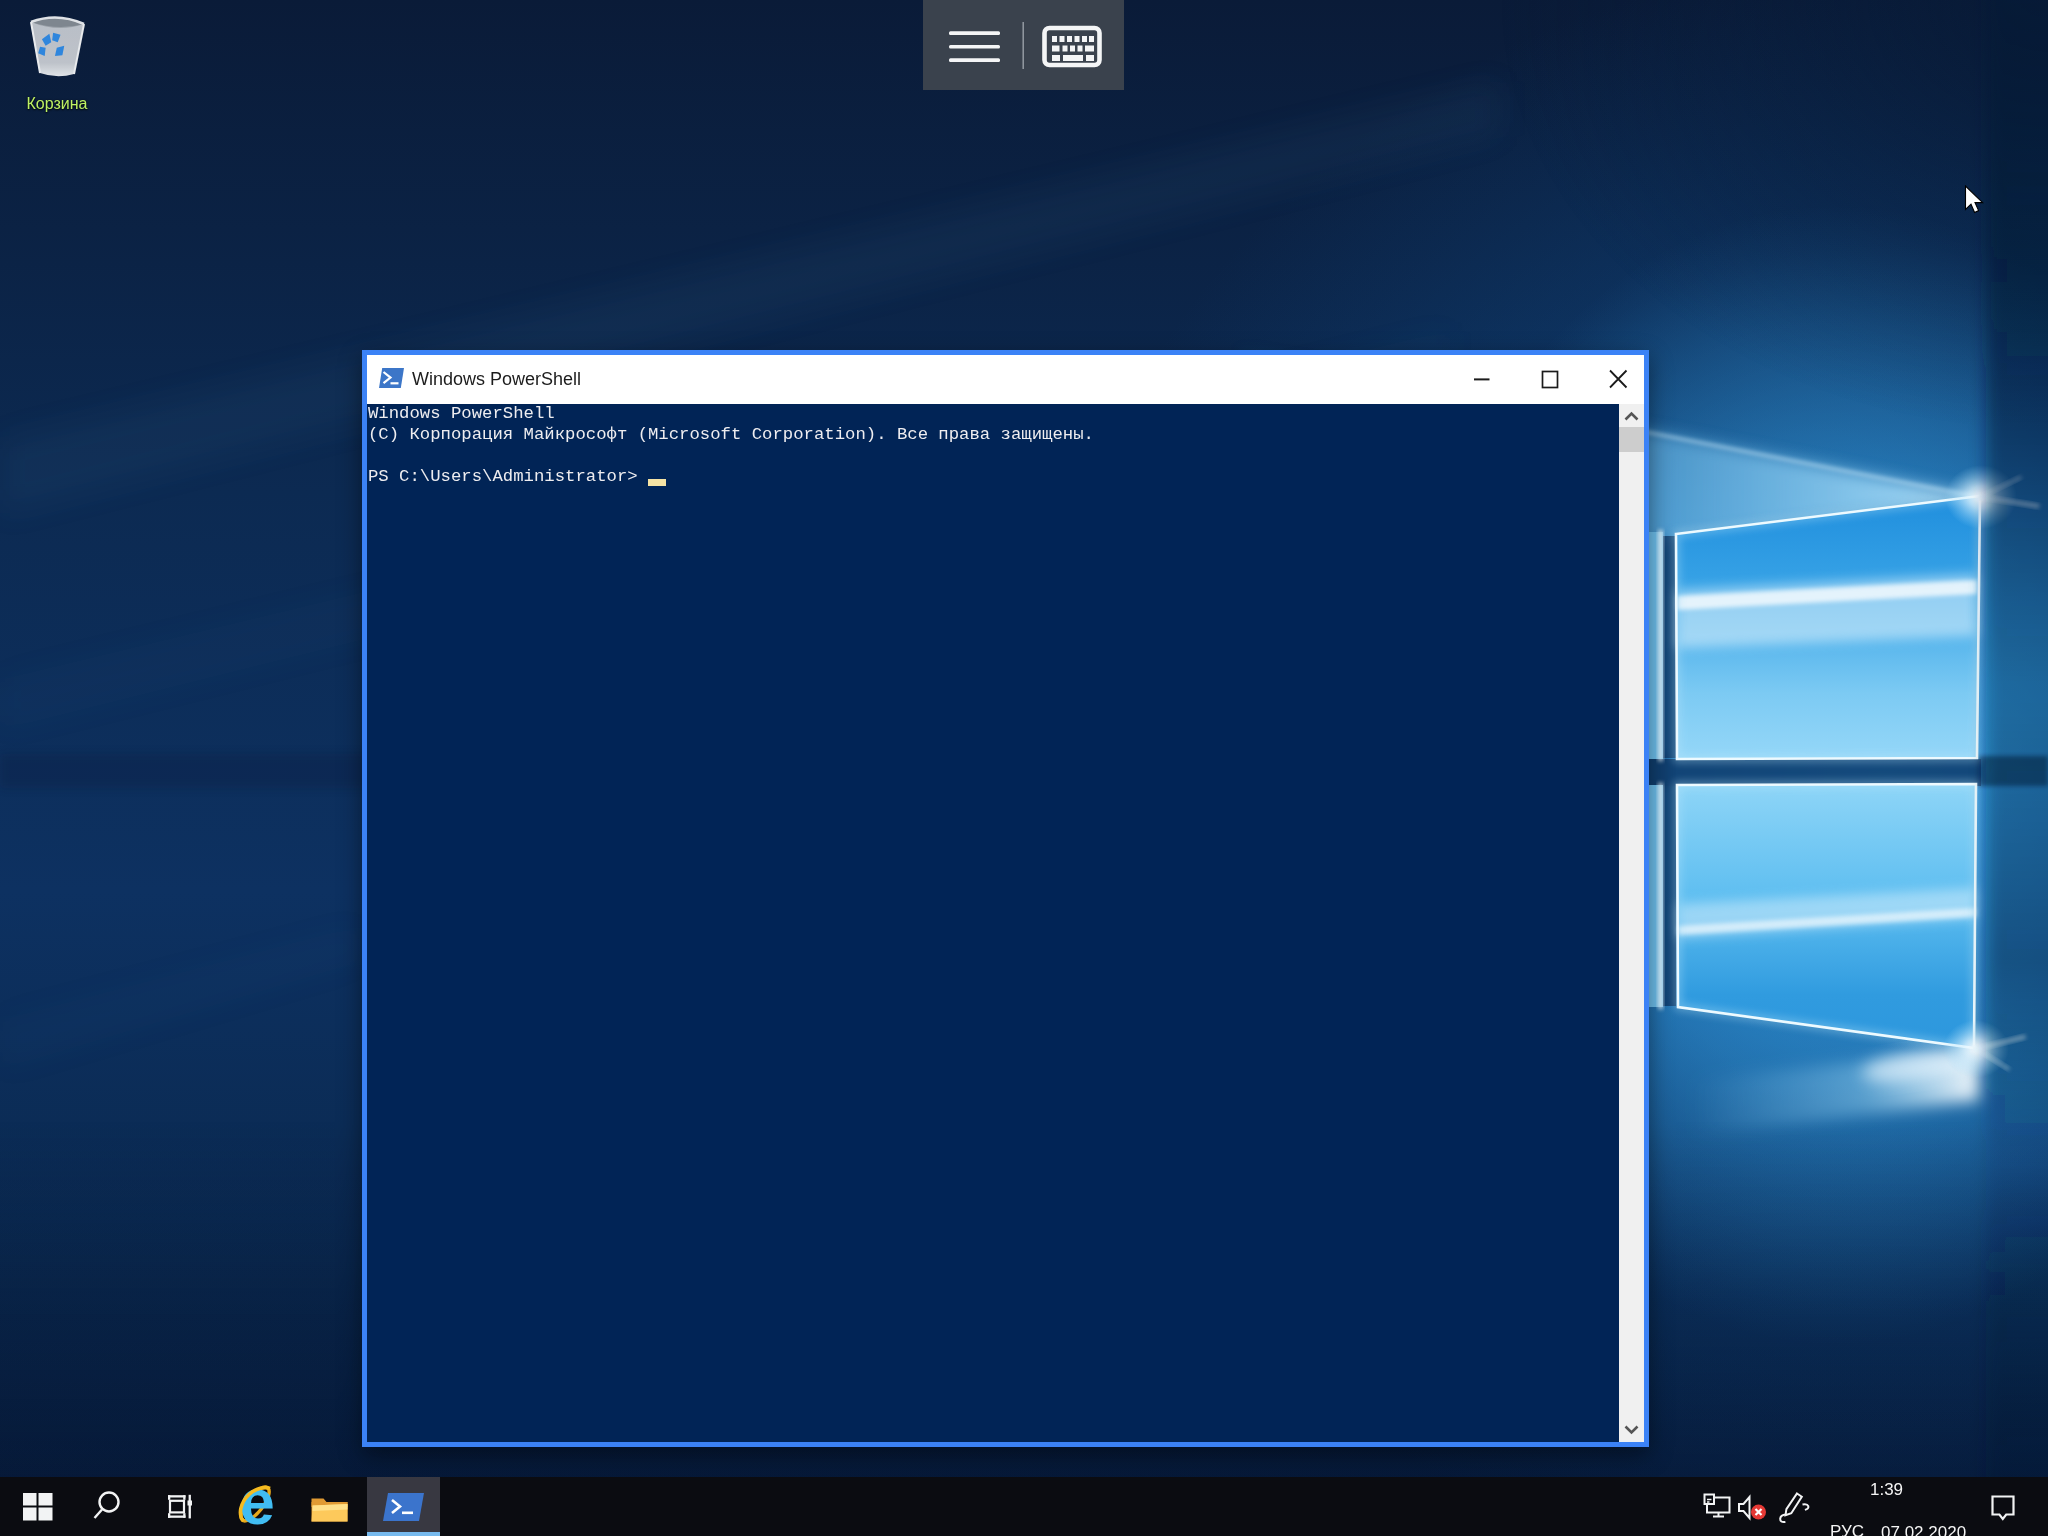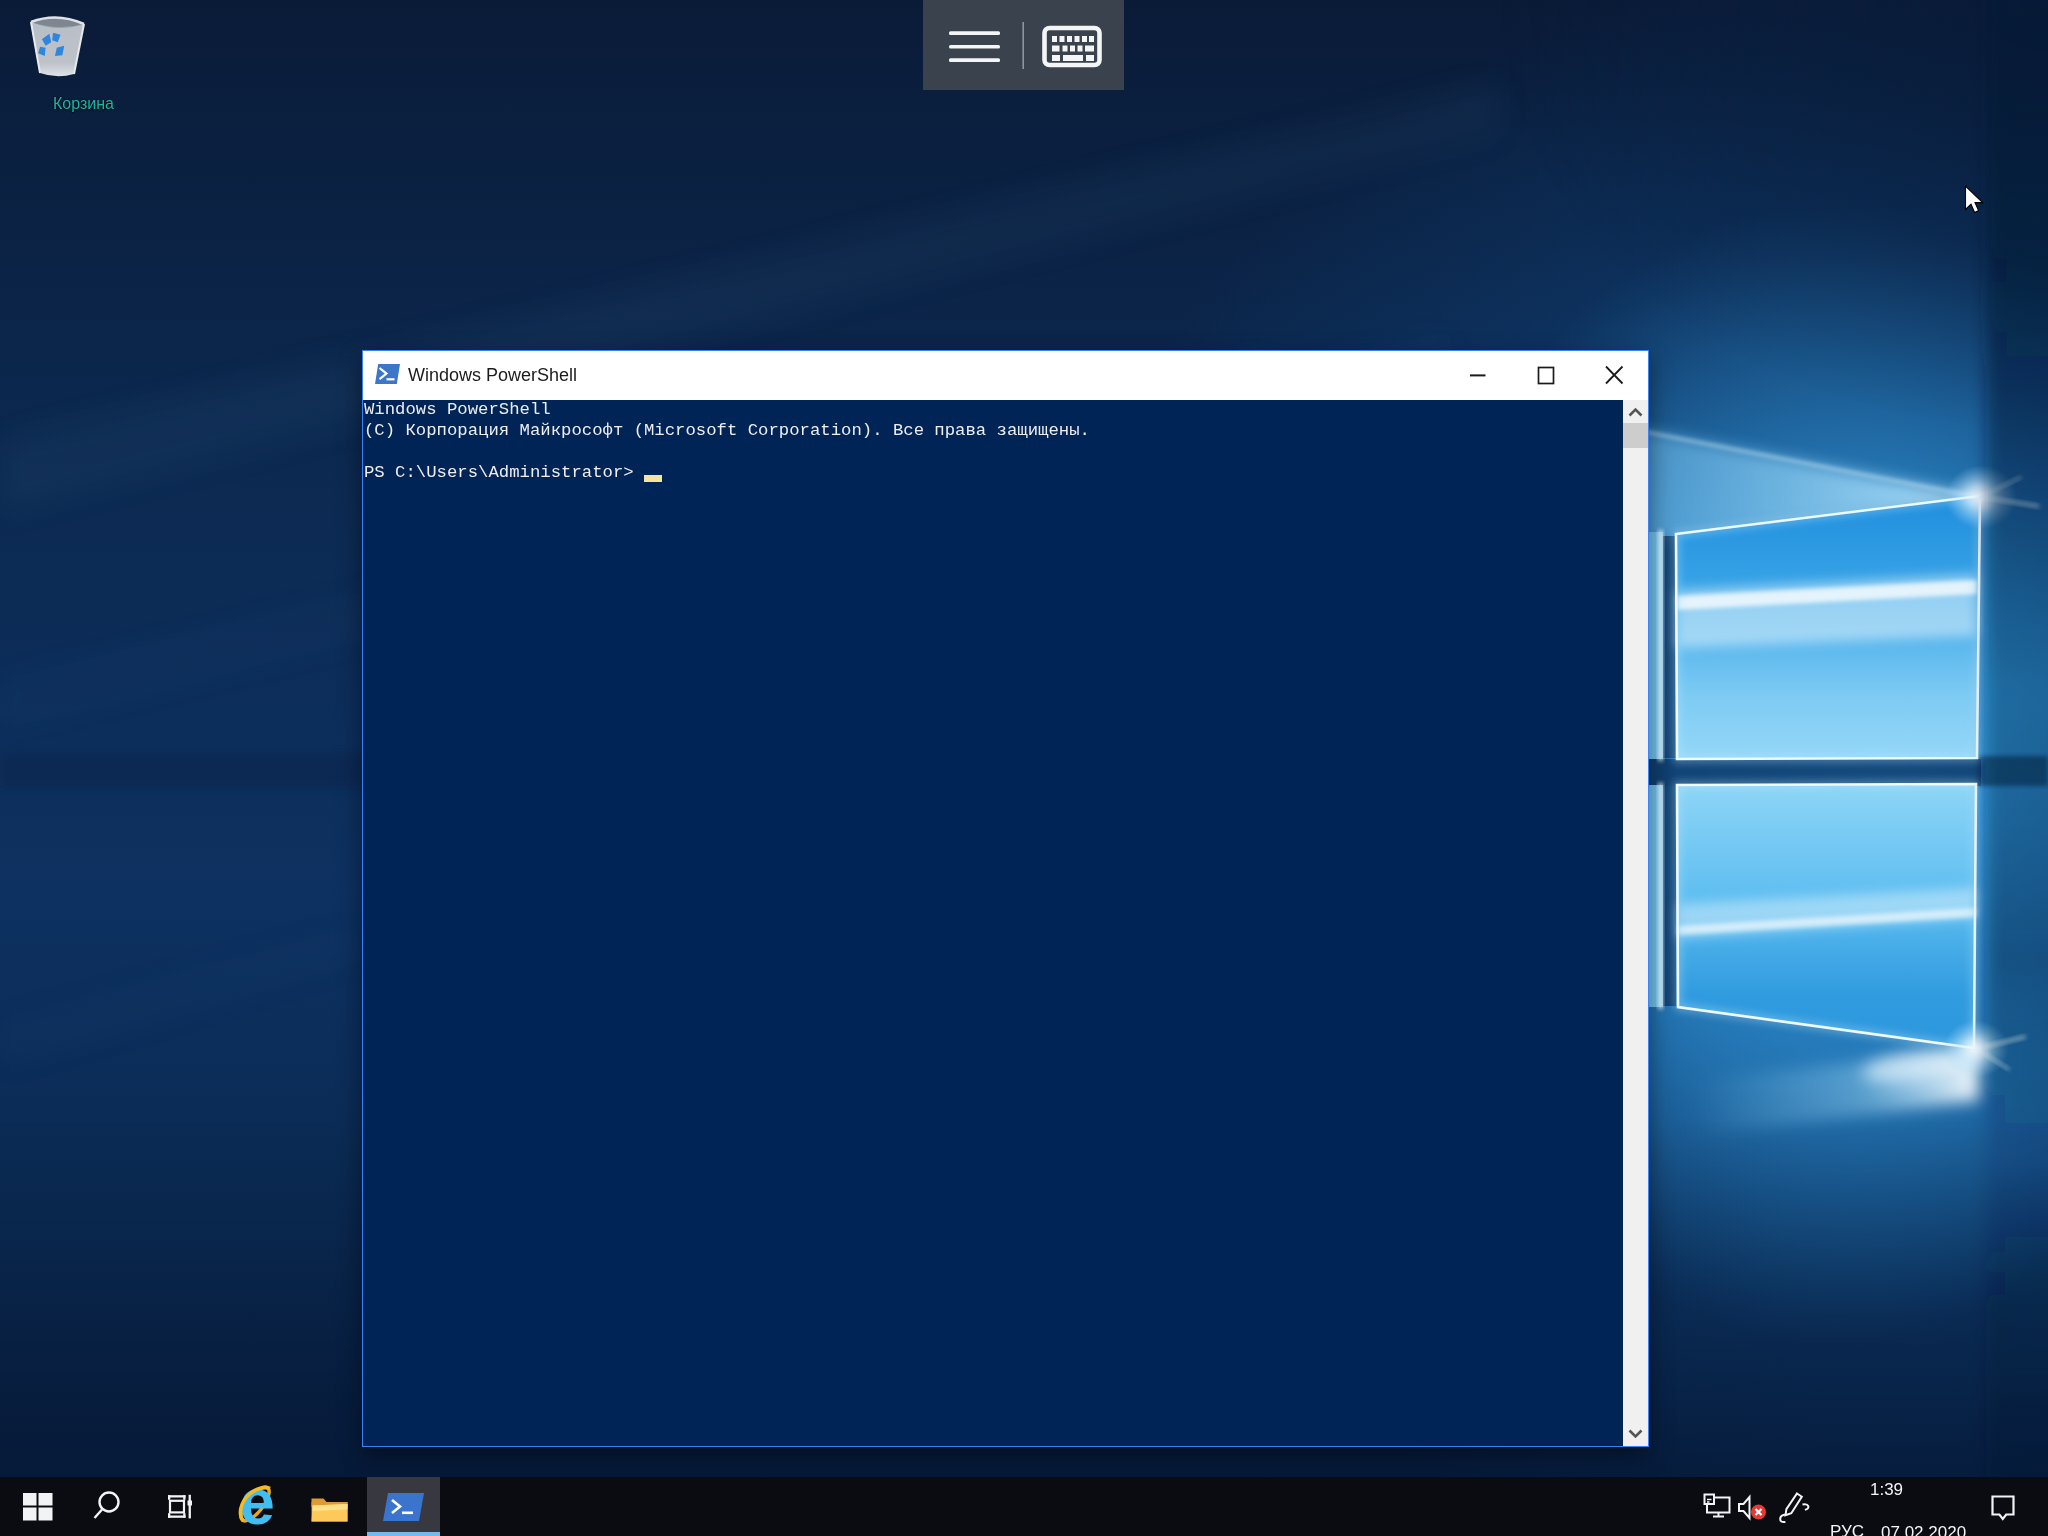--- a/index.html
+++ b/index.html
@@ -1,25 +1,25 @@
 <!DOCTYPE html>
 <html><head>
 <meta charset="utf-8">
 <style>
   html,body{margin:0;padding:0;width:2048px;height:1536px;overflow:hidden;background:#081c3a;
     font-family:"Liberation Sans",sans-serif;}
   #wall{position:absolute;left:0;top:0;}
   
-  #bin{position:absolute;left:0;top:10px;width:114px;text-align:right;color:#14b8a6;
+  #bin{position:absolute;left:0;top:10px;width:114px;text-align:center;color:#bef264;
     text-shadow:0 1px 2px rgba(0,0,0,.9), 0 0 2px rgba(0,0,0,.6);font-size:16px;}
   
   #vmbar{position:absolute;left:923px;top:0;width:201px;height:90px;background:#3a424d;}
   
   #win{position:absolute;left:362px;top:350px;width:1287px;height:1097px;background:#012456;
-    border:1px solid #3b82f6;box-sizing:border-box;box-shadow:0 8px 22px rgba(0,0,0,.45);}
+    border:5px solid #3b82f6;box-sizing:border-box;box-shadow:0 8px 22px rgba(0,0,0,.45);}
   #titlebar{position:absolute;left:0;top:0;width:100%;height:49px;background:#ffffff;}
   #title{position:absolute;left:45px;top:0;height:49px;line-height:49px;font-size:18px;color:#1c1c1c;}
   #psicon{position:absolute;left:12px;top:13px;}
   .wbtn{position:absolute;top:0;height:49px;}
   #console{position:absolute;left:0;top:49px;right:25px;bottom:0;background:#012456;overflow:hidden;}
   #ctext{position:absolute;left:1px;top:-1px;margin:0;font-family:"Liberation Mono",monospace;
     font-size:17.3px;line-height:21.1px;color:#eeedf0;white-space:pre;}
   #cursor{position:absolute;left:281px;top:75px;width:18px;height:7px;background:#f5e3a4;}
   #sbar{position:absolute;right:0;top:49px;width:25px;bottom:0;background:#f0f0f0;}
   #sthumb{position:absolute;left:0;top:23px;width:25px;height:25px;background:#cdcdcd;}

